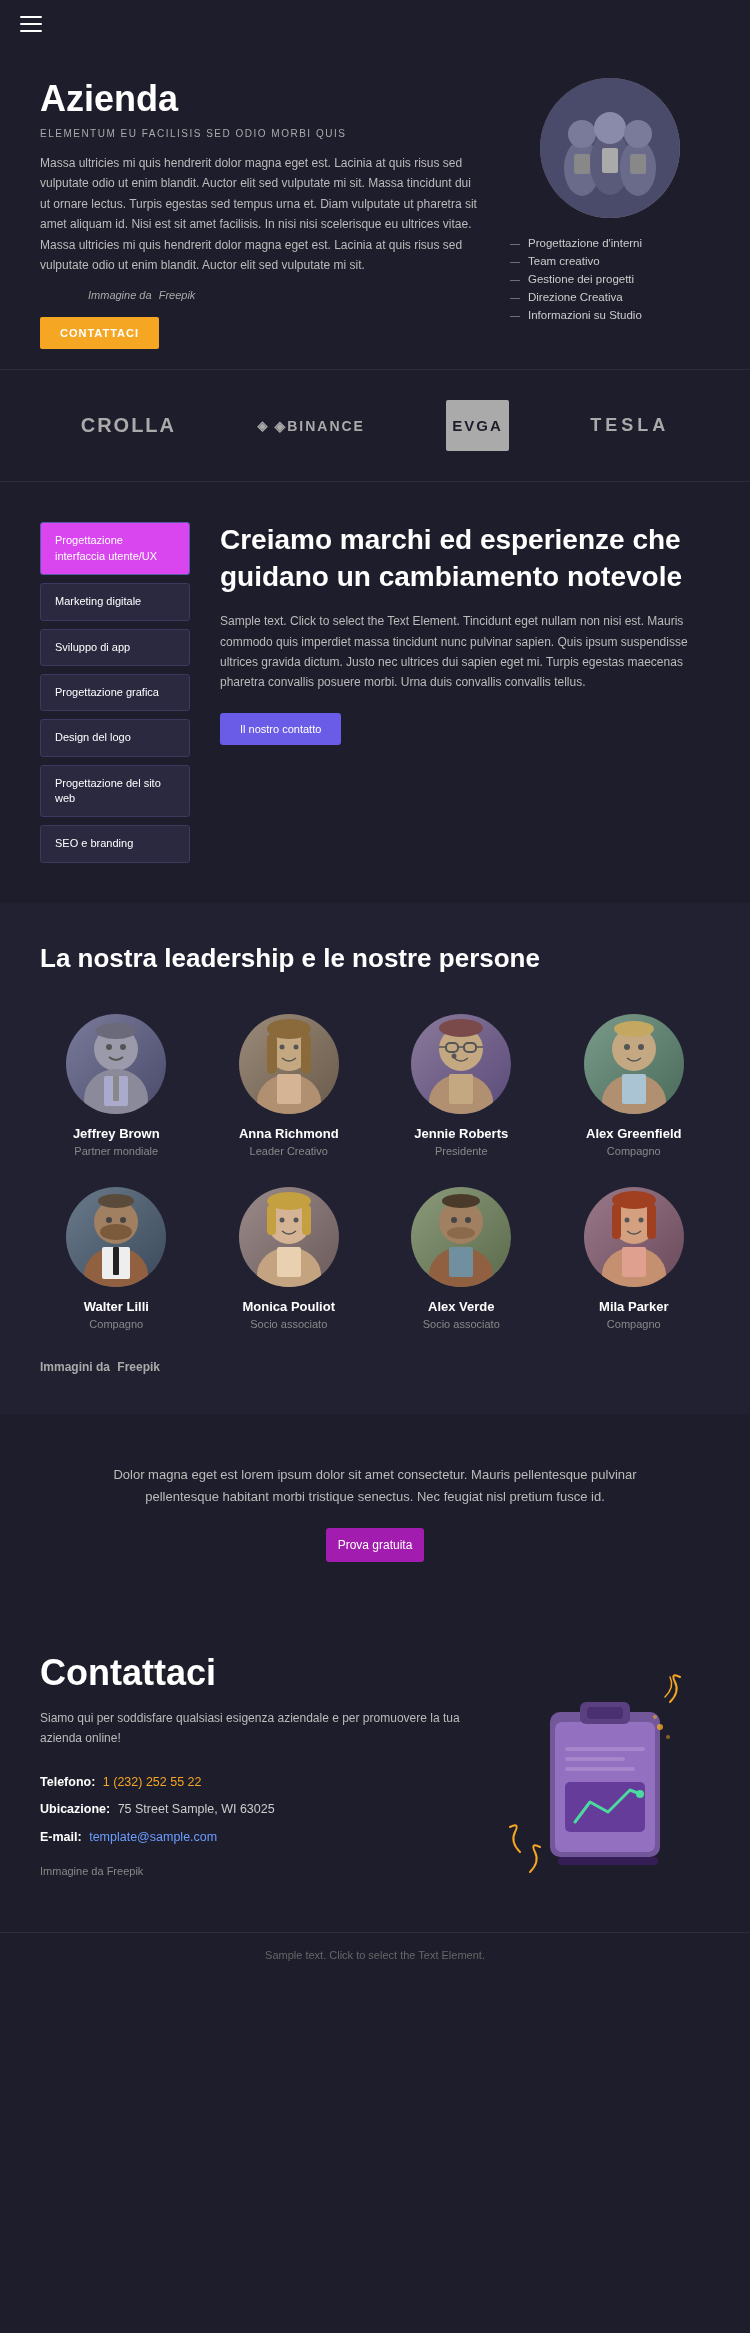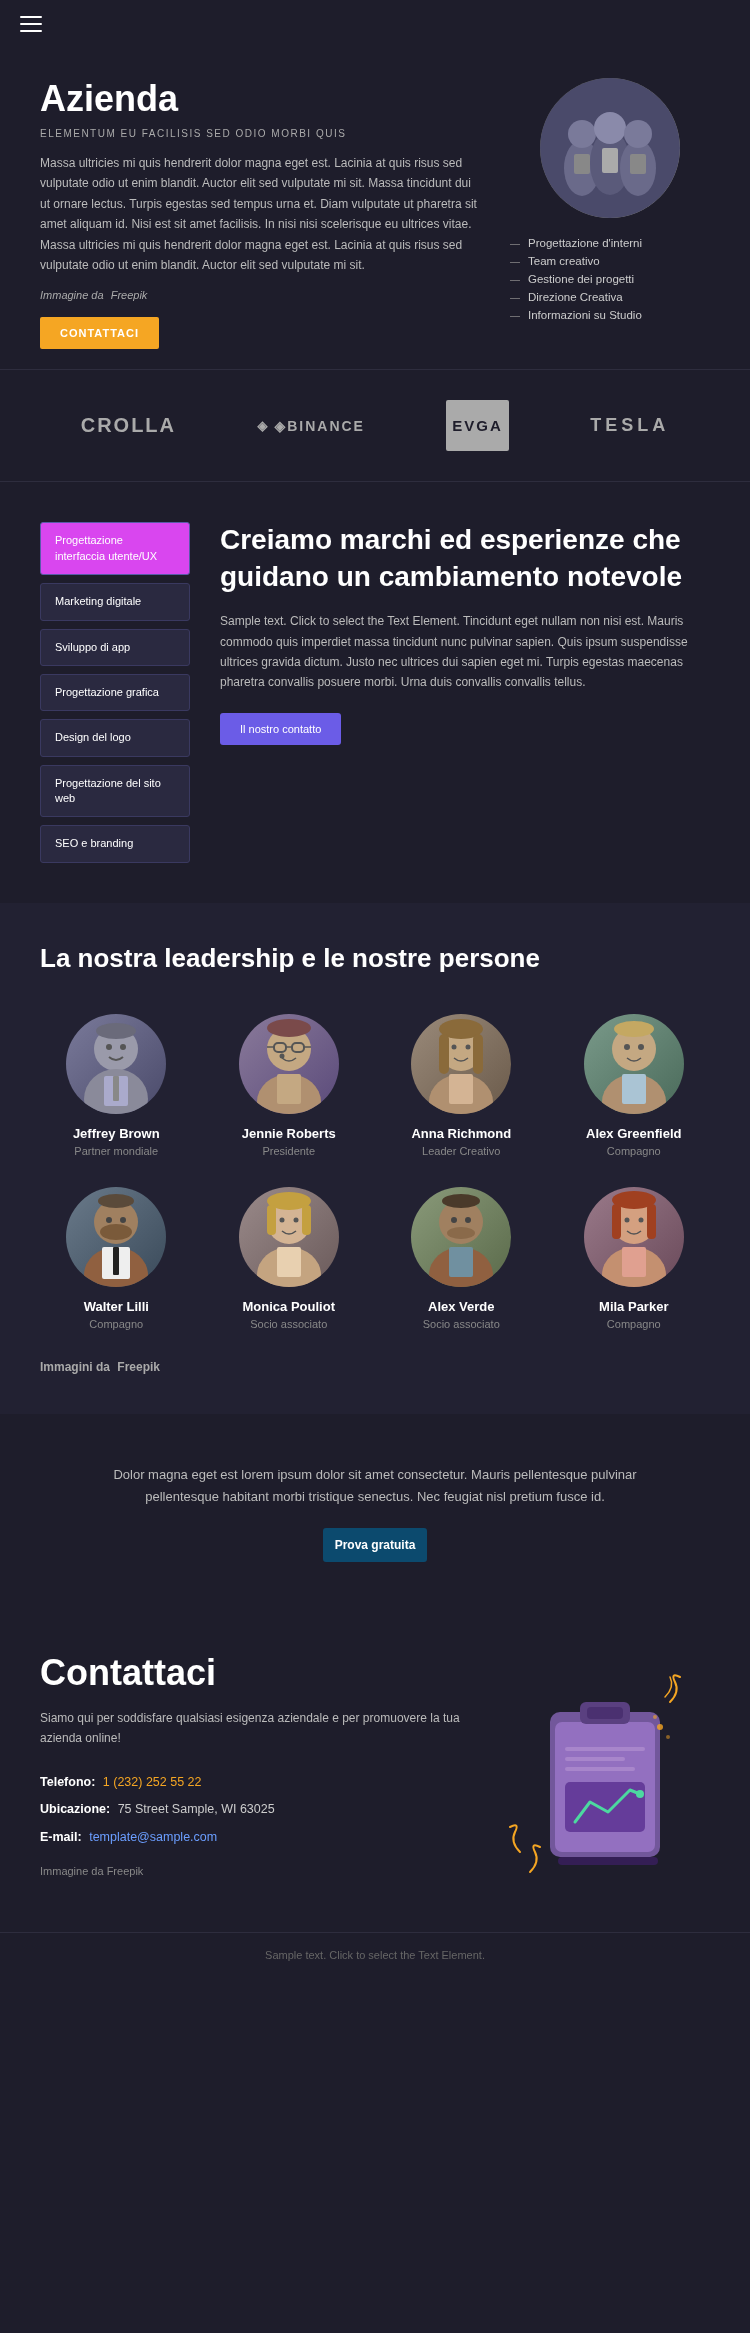--- a/index.html
+++ b/index.html
@@ -61,20 +61,21 @@
       margin-bottom: 14px;
     }
     .image-credit {
       font-size: 11px;
       color: #888;
       margin-bottom: 16px;
     }
     .image-credit span {
       color: #aaa;
       font-style: italic;
+      margin-left: 48px;
     }
     .btn-contact {
       background: #f5a623;
       color: #fff;
       border: none;
       padding: 10px 20px;
       font-size: 11px;
       font-weight: 700;
       letter-spacing: 1px;
       cursor: pointer;
@@ -253,26 +254,26 @@
       text-align: center;
       background: #1e1d2b;
     }
     .cta-text {
       font-size: 13px;
       color: #bbbbbb;
       line-height: 1.7;
       margin-bottom: 20px;
     }
     .btn-prova {
-      background: #0c4a6e;
+      background: #a21caf;
       color: #fff;
       border: none;
       padding: 10px 12px;
       font-size: 12px;
-      font-weight: 700;
+      font-weight: 400;
       cursor: pointer;
       border-radius: 3px;
     }
 
     
     .contact-section {
       display: flex;
       padding: 40px 40px;
       gap: 30px;
       align-items: flex-start;
@@ -441,59 +442,59 @@
 
           <rect x="38" y="62" width="24" height="30" rx="2" fill="#aaaacc"></rect>
           <rect x="47" y="62" width="6" height="25" rx="1" fill="#888"></rect>
         </svg>
       </div>
       <div class="member-name">Jeffrey Brown</div>
       <div class="member-role">Partner mondiale</div>
     </div>
 
     <div class="team-member">
-      <div class="member-avatar avatar-bg-3">
-        <svg viewBox="0 0 100 100" xmlns="http://www.w3.org/2000/svg">
-          <circle cx="50" cy="35" r="22" fill="#c4a882"></circle>
-          <ellipse cx="50" cy="88" rx="32" ry="28" fill="#b09070"></ellipse>
-
-          <rect x="35" y="29" width="12" height="9" rx="4" fill="none" stroke="#555" stroke-width="2"></rect>
-          <rect x="53" y="29" width="12" height="9" rx="4" fill="none" stroke="#555" stroke-width="2"></rect>
-          <line x1="47" y1="33" x2="53" y2="33" stroke="#555" stroke-width="1.5"></line>
-          <line x1="28" y1="33" x2="35" y2="33" stroke="#555" stroke-width="1.5"></line>
-          <line x1="65" y1="33" x2="72" y2="33" stroke="#555" stroke-width="1.5"></line>
-
-          <ellipse cx="50" cy="14" rx="22" ry="9" fill="#7a4a4a"></ellipse>
-          <circle cx="43" cy="42" r="2.5" fill="#555"></circle>
-          <circle cx="57" cy="42" r="2.5" fill="#555" style="display:none"></circle>
-          <path d="M43 44 Q50 50 57 44" stroke="#555" stroke-width="1.5" fill="none"></path>
-          <rect x="38" y="60" width="24" height="30" rx="2" fill="#c4a882"></rect>
-        </svg>
-      </div>
-      <div class="member-name">Jennie Roberts</div>
-      <div class="member-role">Presidente</div>
-    </div>
-
-    <div class="team-member">
       <div class="member-avatar avatar-bg-2">
         <svg viewBox="0 0 100 100" xmlns="http://www.w3.org/2000/svg">
           <circle cx="50" cy="35" r="22" fill="#c4a882"></circle>
           <ellipse cx="50" cy="88" rx="32" ry="28" fill="#b09070"></ellipse>
 
           <ellipse cx="50" cy="15" rx="22" ry="10" fill="#8a6a3a"></ellipse>
           <rect x="28" y="20" width="10" height="40" rx="5" fill="#8a6a3a"></rect>
           <rect x="62" y="20" width="10" height="40" rx="5" fill="#8a6a3a"></rect>
           <circle cx="43" cy="33" r="2.5" fill="#555"></circle>
           <circle cx="57" cy="33" r="2.5" fill="#555"></circle>
           <path d="M43 44 Q50 50 57 44" stroke="#555" stroke-width="1.5" fill="none"></path>
           <rect x="38" y="60" width="24" height="30" rx="2" fill="#d4b494"></rect>
         </svg>
       </div>
       <div class="member-name">Anna Richmond</div>
       <div class="member-role">Leader Creativo</div>
+    </div>
+
+    <div class="team-member">
+      <div class="member-avatar avatar-bg-3">
+        <svg viewBox="0 0 100 100" xmlns="http://www.w3.org/2000/svg">
+          <circle cx="50" cy="35" r="22" fill="#c4a882"></circle>
+          <ellipse cx="50" cy="88" rx="32" ry="28" fill="#b09070"></ellipse>
+
+          <rect x="35" y="29" width="12" height="9" rx="4" fill="none" stroke="#555" stroke-width="2"></rect>
+          <rect x="53" y="29" width="12" height="9" rx="4" fill="none" stroke="#555" stroke-width="2"></rect>
+          <line x1="47" y1="33" x2="53" y2="33" stroke="#555" stroke-width="1.5"></line>
+          <line x1="28" y1="33" x2="35" y2="33" stroke="#555" stroke-width="1.5"></line>
+          <line x1="65" y1="33" x2="72" y2="33" stroke="#555" stroke-width="1.5"></line>
+
+          <ellipse cx="50" cy="14" rx="22" ry="9" fill="#7a4a4a"></ellipse>
+          <circle cx="43" cy="42" r="2.5" fill="#555"></circle>
+          <circle cx="57" cy="42" r="2.5" fill="#555" style="display:none"></circle>
+          <path d="M43 44 Q50 50 57 44" stroke="#555" stroke-width="1.5" fill="none"></path>
+          <rect x="38" y="60" width="24" height="30" rx="2" fill="#c4a882"></rect>
+        </svg>
+      </div>
+      <div class="member-name">Jennie Roberts</div>
+      <div class="member-role">Presidente</div>
     </div>
 
     <div class="team-member">
       <div class="member-avatar avatar-bg-4">
         <svg viewBox="0 0 100 100" xmlns="http://www.w3.org/2000/svg">
           <circle cx="50" cy="35" r="22" fill="#c4a882"></circle>
           <ellipse cx="50" cy="88" rx="32" ry="28" fill="#b09070"></ellipse>
 
           <ellipse cx="50" cy="15" rx="20" ry="8" fill="#c4a862"></ellipse>
           <circle cx="43" cy="33" r="3" fill="#555"></circle>

